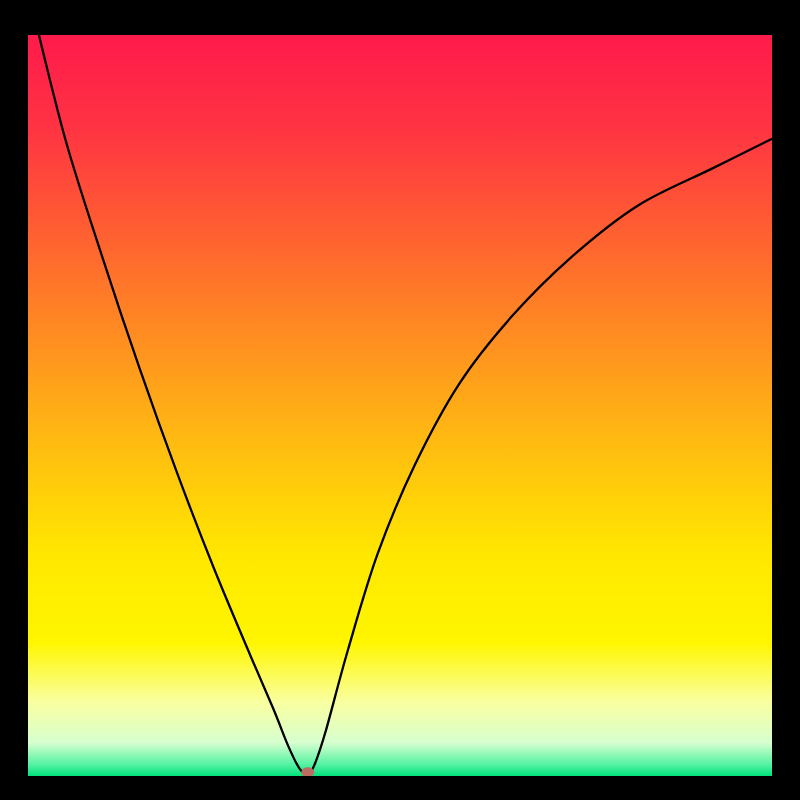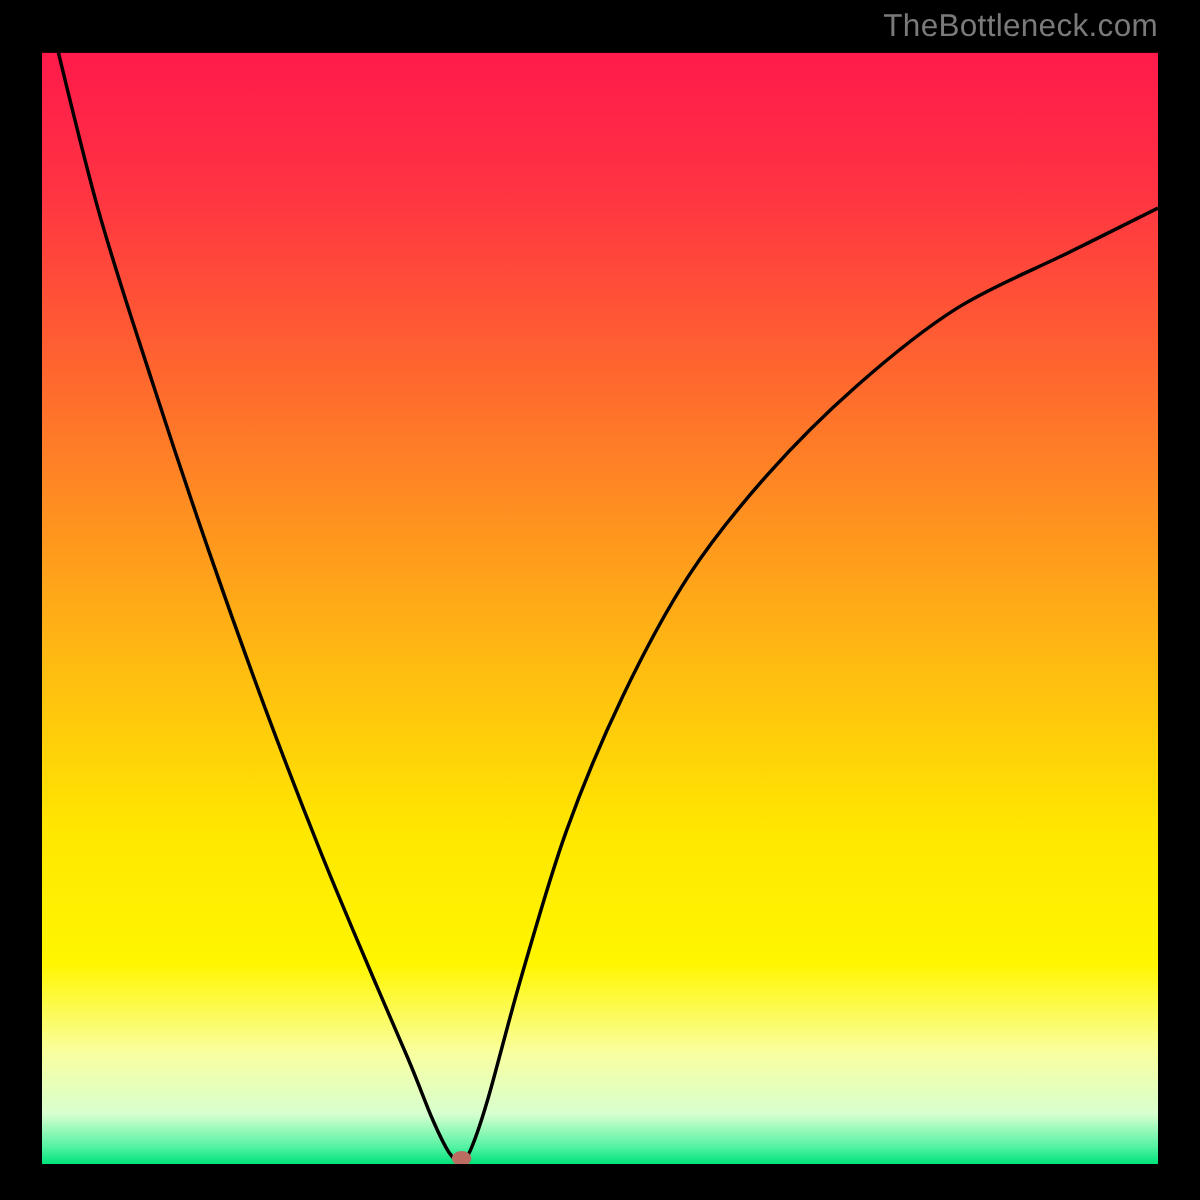--- a/index.html
+++ b/index.html
@@ -43,21 +43,20 @@
   svg.curve {
     position: absolute;
     inset: 0;
   }
 </style>
 </head>
 <body>
 
 <div class="frame">
 
-  <div class="watermark">TheBottleneck.com</div>
 
   <div class="plot-area">
 
     <svg class="gradient-bg" viewBox="0 0 744 741" preserveAspectRatio="none">
       <defs>
         <linearGradient id="bg-grad" x1="0" y1="0" x2="0" y2="1">
             <stop offset="0%" stop-color="#ff1a4b"></stop>
             <stop offset="12%" stop-color="#ff3243"></stop>
             <stop offset="25%" stop-color="#ff5a33"></stop>
             <stop offset="40%" stop-color="#ff8b22"></stop>

